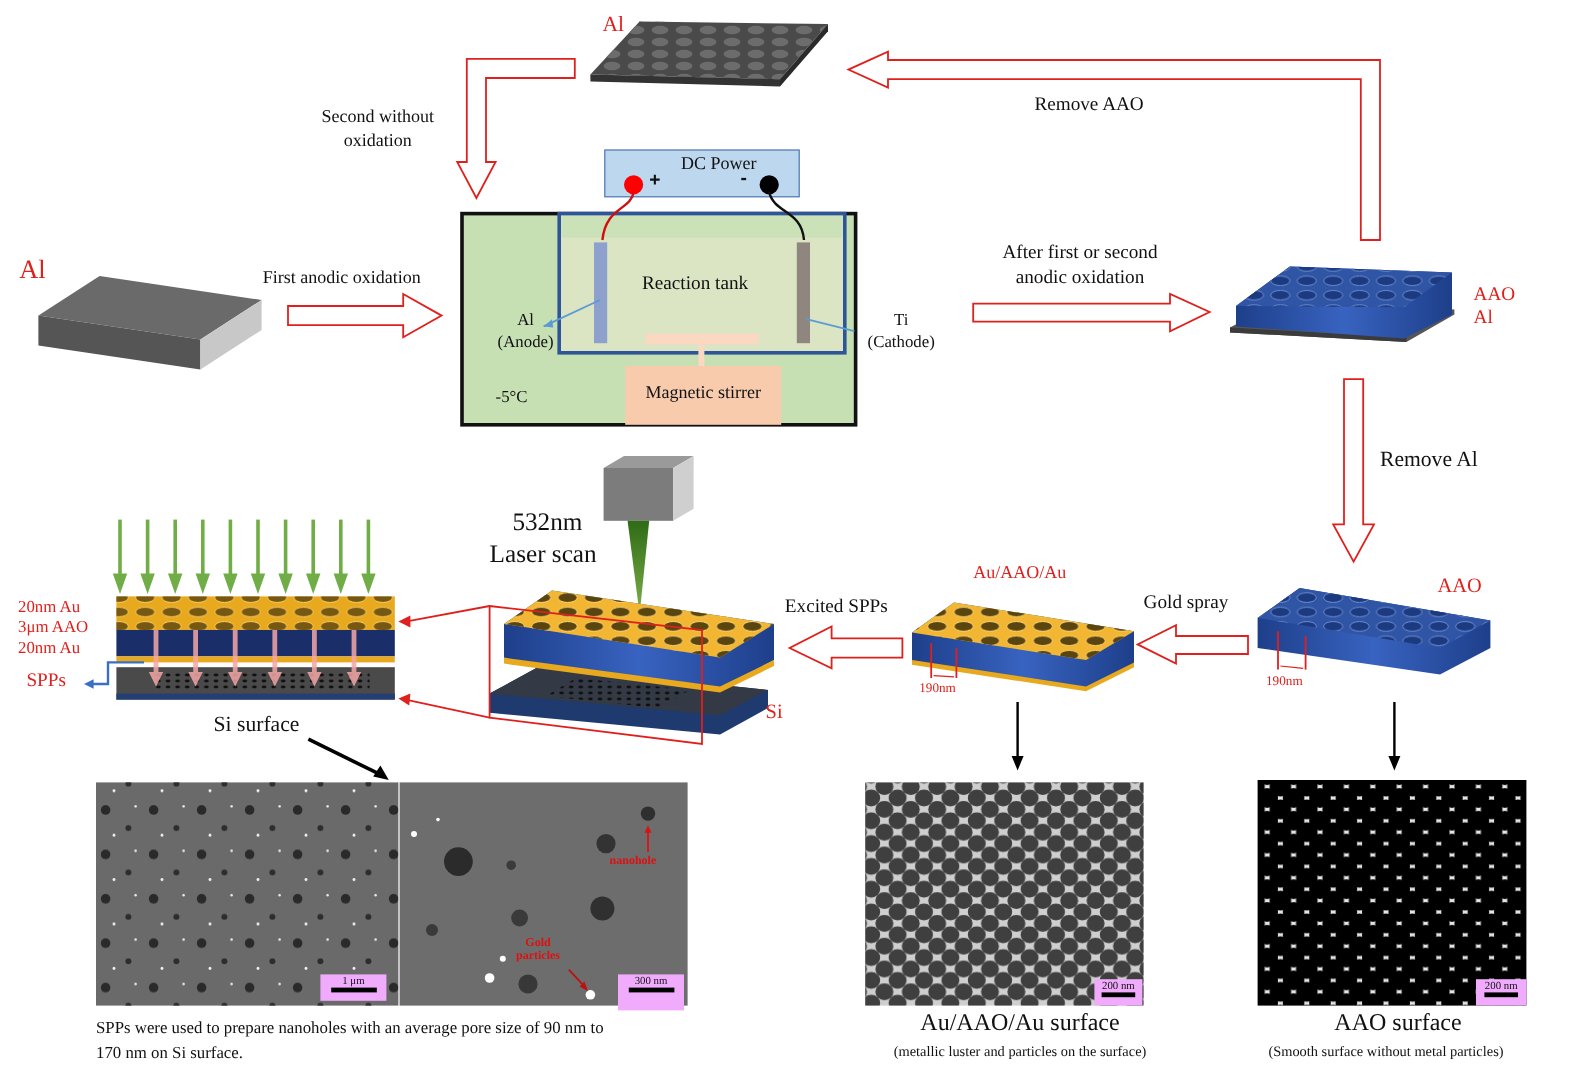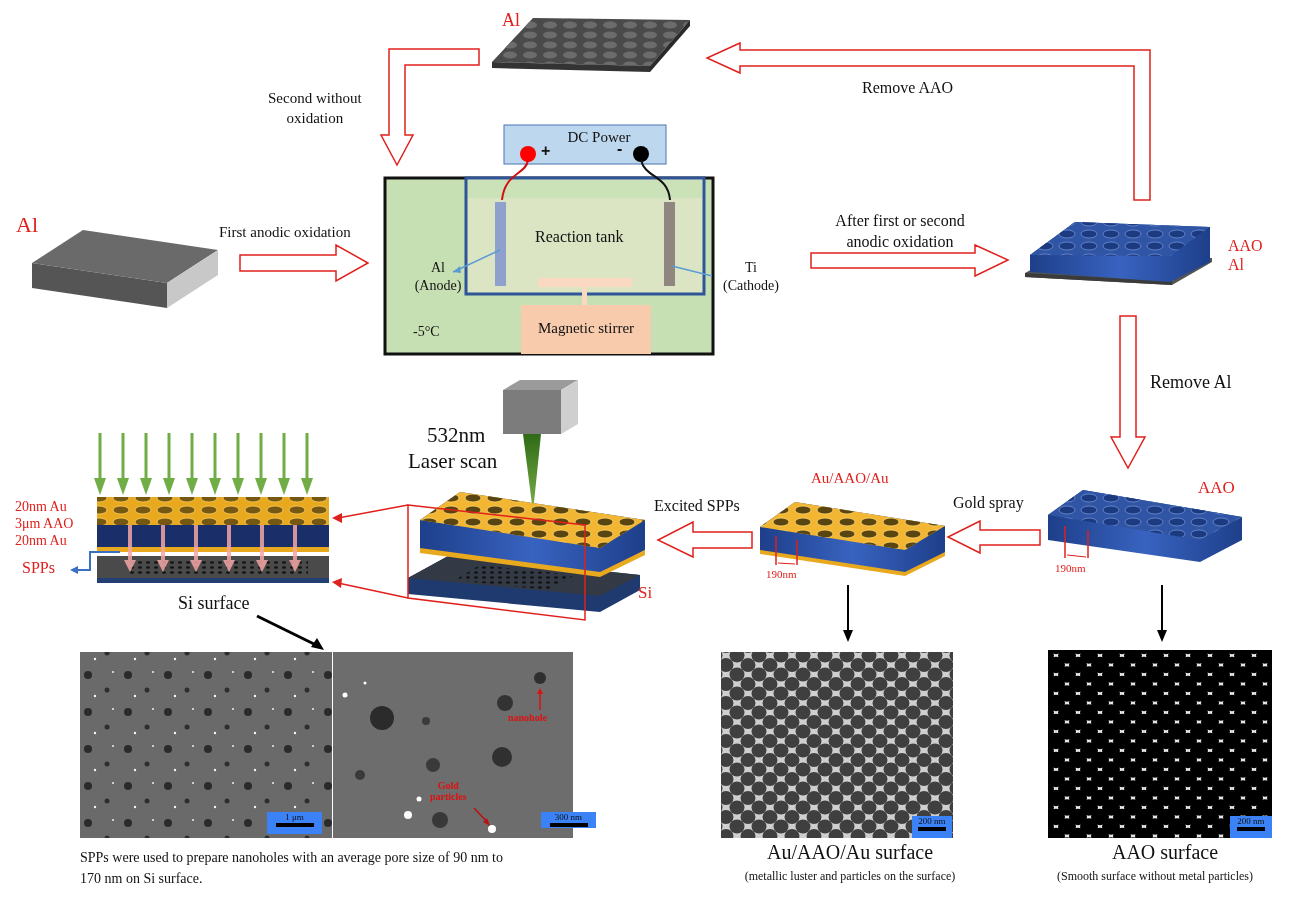--- a/index.html
+++ b/index.html
@@ -2,21 +2,21 @@
 <html><head>
 <meta charset="utf-8">
 <style>
   html, body { margin: 0; padding: 0; background: #ffffff; }
   body { width: 1310px; height: 906px; position: relative; overflow: hidden; font-family: "Liberation Serif", "DejaVu Serif", serif; color: #111; }
   .lbl { position: absolute; font-family: "Liberation Serif", "DejaVu Serif", serif; white-space: nowrap; }
   .black { color: #111; }
   .red { color: #e0201c; }
   svg { position: absolute; left: 0; top: 0; overflow: visible; }
   .center { text-align: center; }
-  .scalebar { position: absolute; background: #3b82f6; font-size: 9px; text-align: center; font-family: "Liberation Serif", serif; }
+  .scalebar { position: absolute; background: #f0abfc; font-size: 9px; text-align: center; font-family: "Liberation Serif", serif; }
   .scalebar .bar { height: 4px; background: #000; margin: 1px auto 0; }
 </style>
 </head>
 <body>
 
 <svg width="1310" height="906">
   <defs>
     <linearGradient id="laserGrad" x1="0" y1="0" x2="0" y2="1">
       <stop offset="0" stop-color="#2e6b16"></stop>
       <stop offset="1" stop-color="#7fb04a"></stop>
@@ -247,21 +247,21 @@
 <div class="lbl black" style="left:541px; top:142px; font-size:16px; font-weight:bold; font-family:'Liberation Sans',sans-serif;">+</div>
 <div class="lbl black" style="left:617px; top:140px; font-size:16px; font-weight:bold; font-family:'Liberation Sans',sans-serif;">-</div>
 <div class="lbl black" style="left:535px; top:228px; font-size:16px;">Reaction tank</div>
 <div class="lbl black center" style="left:400px; top:259px; width:76px; font-size:14px; white-space:pre-line; line-height:18px;">Al
 (Anode)</div>
 <div class="lbl black center" style="left:706px; top:259px; width:90px; font-size:14px; white-space:pre-line; line-height:18px;">Ti
 (Cathode)</div>
 <div class="lbl black" style="left:413px; top:324px; font-size:14px;">-5°C</div>
 <div class="lbl black center" style="left:521px; top:320px; width:130px; font-size:15px;">Magnetic stirrer</div>
 
-<div class="lbl black center" style="left:810px; top:210px; width:180px; font-size:16px; white-space:pre-line; line-height:21px;">After first or second
+<div class="lbl black center" style="left:810px; top:200px; width:180px; font-size:16px; white-space:pre-line; line-height:21px;">After first or second
 anodic oxidation</div>
 <div class="lbl red" style="left:1228px; top:237px; font-size:16px;">AAO</div>
 <div class="lbl red" style="left:1228px; top:256px; font-size:16px;">Al</div>
 <div class="lbl black" style="left:1150px; top:372px; font-size:18px;">Remove Al</div>
 
 <div class="lbl red" style="left:1198px; top:478px; font-size:17px;">AAO</div>
 <div class="lbl black" style="left:953px; top:494px; font-size:16px;">Gold spray</div>
 <div class="lbl red" style="left:1055px; top:562px; font-size:11px;">190nm</div>
 <div class="lbl red" style="left:811px; top:470px; font-size:15px;">Au/AAO/Au</div>
 <div class="lbl red" style="left:766px; top:568px; font-size:11px;">190nm</div>
@@ -278,21 +278,21 @@
 <div class="lbl black" style="left:178px; top:593px; font-size:18px;">Si surface</div>
 
 <div class="lbl" style="left:508px; top:712px; font-size:10px; font-weight:bold; color:#d11;">nanohole</div>
 <div class="lbl center" style="left:430px; top:780px; font-size:10px; font-weight:bold; color:#d11; white-space:pre-line; line-height:11px;">Gold
 particles</div>
 
 <div class="scalebar" style="left:267px; top:812px; width:55px; height:22px;">
   <div>1 μm</div>
   <div class="bar" style="width:38px;"></div>
 </div>
-<div class="scalebar" style="left:515px; top:812px; width:55px; height:16px;margin-left:26px;">
+<div class="scalebar" style="left:515px; top:812px; width:55px; height:30px;">
   <div>300 nm</div>
   <div class="bar" style="width:38px;"></div>
 </div>
 <div class="scalebar" style="left:912px; top:816px; width:40px; height:22px;">
   <div>200 nm</div>
   <div class="bar" style="width:28px;"></div>
 </div>
 <div class="scalebar" style="left:1230px; top:816px; width:42px; height:22px;">
   <div>200 nm</div>
   <div class="bar" style="width:28px;"></div>

